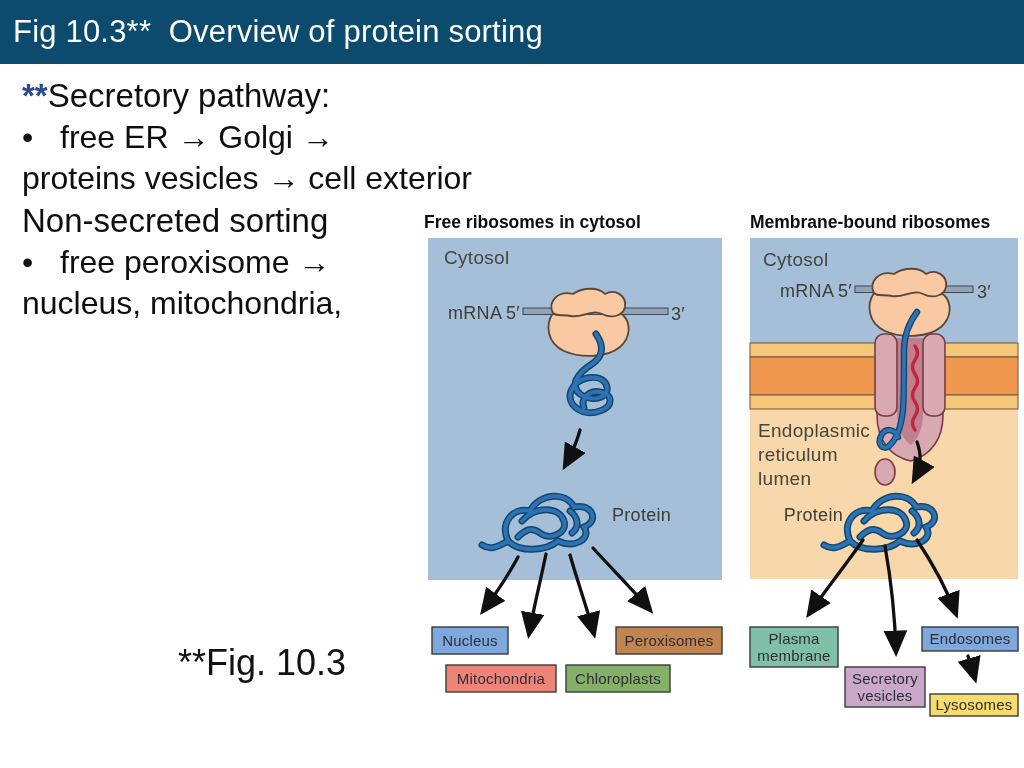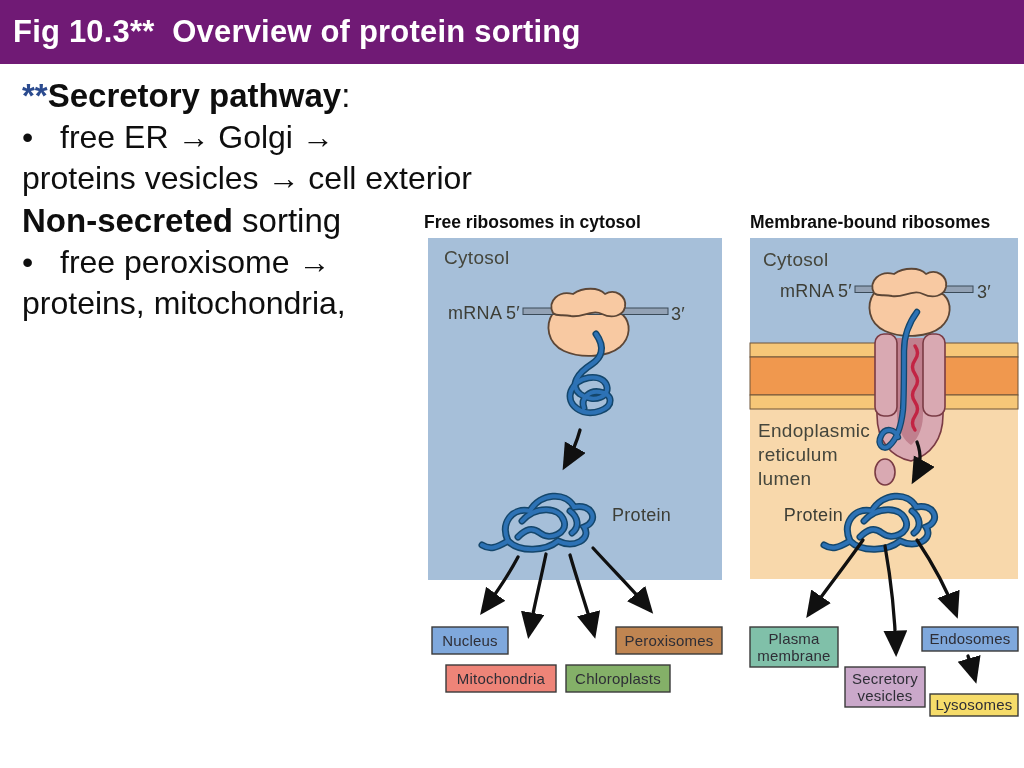--- a/index.html
+++ b/index.html
@@ -12,21 +12,21 @@
     display:flex;align-items:center;
   }
   .title-bar .title{
     color:#ffffff;font-size:31px;padding-left:13px;white-space:pre;letter-spacing:.2px;
   }
   .body-text{
     position:absolute;left:22px;top:74px;width:560px;color:#0e0e0e;
   }
   .body-text .line{font-size:32px;line-height:41px;white-space:pre;}
   .body-text .hline{font-size:33px;line-height:43px;white-space:pre;}
-  .b{font-weight:bold;}
+  .b{font-weight:normal;}
   .stars{font-weight:bold;}
   .bullet-line{display:flex;}
   .bullet{width:38px;}
   .caption{
     position:absolute;left:178px;top:642px;font-size:36px;color:#111;
   }
   svg text{font-family:"Liberation Sans",sans-serif;}
   .fig-title{font-weight:bold;font-size:17.5px;fill:#0d0d0d;}
   .fig-label{font-size:19px;fill:#45463c;letter-spacing:.3px;}
   .fig-small{font-size:18px;fill:#3d3e36;letter-spacing:.3px;}
@@ -34,33 +34,34 @@
   .arrow{stroke:#101010;stroke-width:3.3;fill:none;stroke-linecap:round;}
   .chain-dark{fill:none;stroke:#14466B;stroke-width:7;stroke-linecap:round;}
   .chain-lite{fill:none;stroke:#2D72B5;stroke-width:4;stroke-linecap:round;}
   .boxr{stroke:#3a3a3a;stroke-width:1.4;}
 </style>
 </head>
 <body>
 
 <div class="slide">
 
-  <div class="title-bar" style="background: #701a75; font-weight: bold;">
+  <div class="title-bar" style="background: #0c4a6e;">
     <div class="title">Fig 10.3**  Overview of protein sorting</div>
   </div>
 
   <div class="body-text">
     <div class="hline"><span class="stars" style="color: rgb(43, 75, 143);">**</span><span class="b">Secretory pathway</span><span>:</span></div>
     <div class="line bullet-line"><span class="bullet">•</span><span>free ER → Golgi →</span></div>
     <div class="line">proteins vesicles → cell exterior</div>
     <div class="hline"><span class="b">Non-secreted</span><span> sorting</span></div>
     <div class="line bullet-line"><span class="bullet">•</span><span>free peroxisome →</span></div>
-    <div class="line">proteins, mitochondria,</div>
+    <div class="line">nucleus, mitochondria,</div>
   </div>
 
+  <div class="caption">**Fig. 10.3</div>
 
   <svg style="position:absolute;left:420px;top:208px;" width="304" height="512" viewBox="0 0 304 512">
     <defs>
       <marker id="ahL" markerWidth="10" markerHeight="10" refX="6.5" refY="3.6" orient="auto">
         <path d="M0,0 L8,3.6 L0,7.2 Z" fill="#101010"></path>
       </marker>
     </defs>
 
     <text class="fig-title" x="4" y="20">Free ribosomes in cytosol</text>
 

